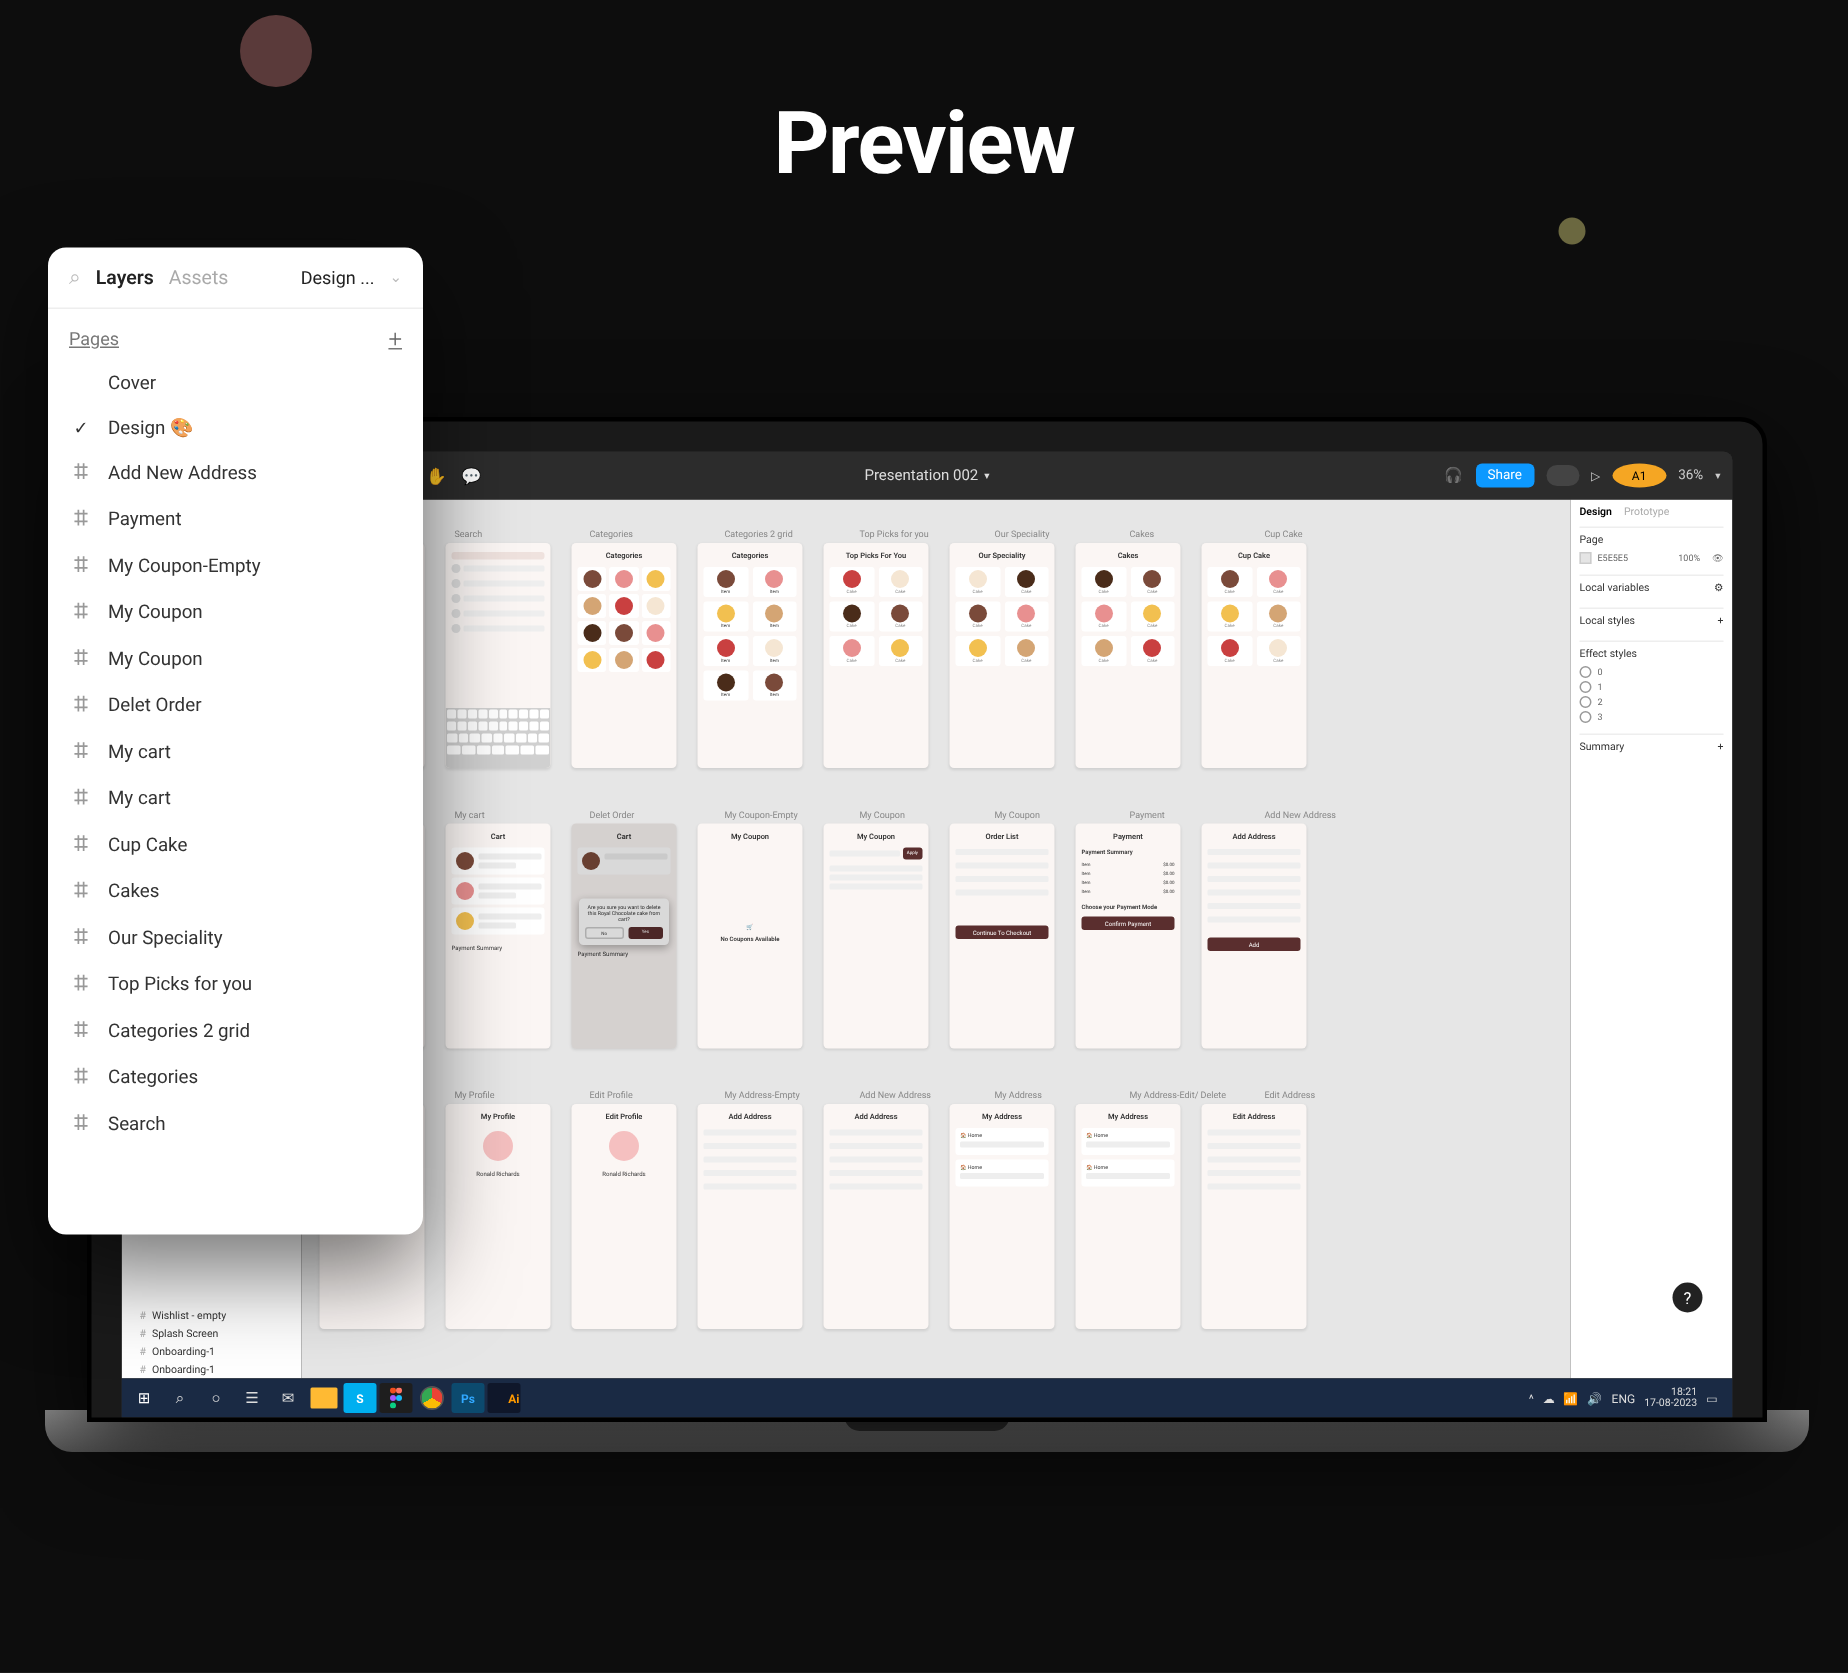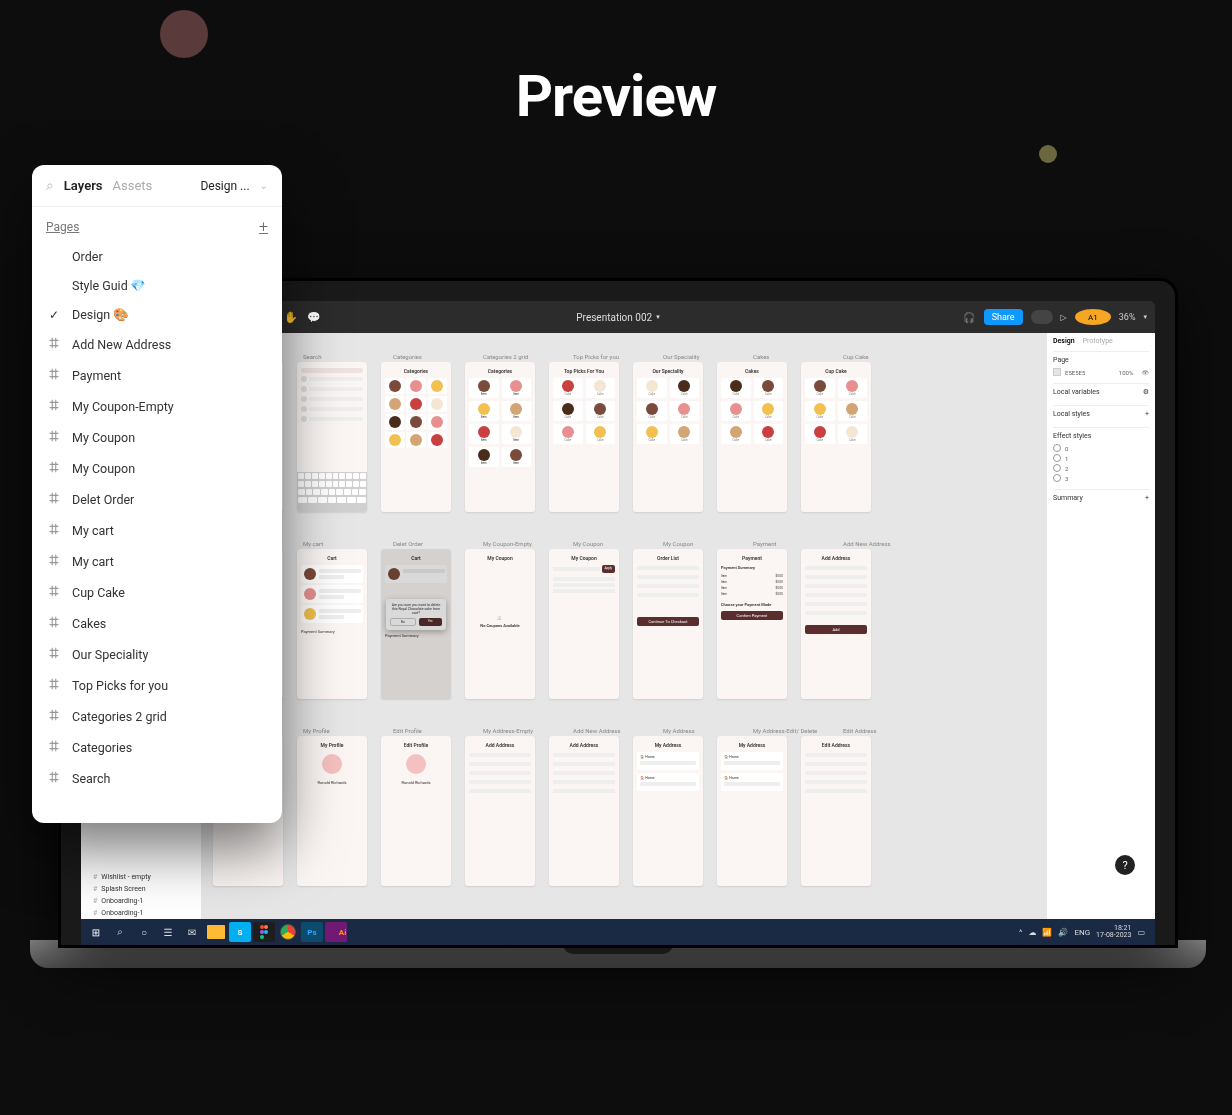--- a/index.html
+++ b/index.html
@@ -111,21 +111,21 @@
 
   
   .taskbar { height:26px; background:#1a2a44; display:flex; align-items:center; padding:0 4px; gap:2px; font-size:8px; color:#ddd; }
   .taskbar .ti { width:22px; height:20px; display:flex; align-items:center; justify-content:center; font-size:10px; }
   .taskbar .ti.win { color:#fff; }
   .taskbar .app { width:22px; height:20px; border-radius:2px; display:flex; align-items:center; justify-content:center; font-size:8px; font-weight:700; }
   .taskbar .skype { background:#00aff0; color:#fff; }
   .taskbar .figma { background:#1e1e1e; }
   .taskbar .chrome{ border:1px solid #555; border-radius:50%; width:16px; height:16px; background:conic-gradient(#ea4335 120deg,#fbbc05 120deg 240deg,#34a853 240deg); }
   .taskbar .ps { background:#0c4a6e; color:#31a8ff; }
-  .taskbar .ai { background:#701a75; color:#ff9a00;padding-left:13px; }
+  .taskbar .ai { background:#0f172a; color:#ff9a00;padding-left:13px; }
   .taskbar .folder { background:#ffba33; width:18px; height:14px; border-radius:1px; }
   .taskbar .tray { margin-left:auto; display:flex; align-items:center; gap:6px; padding-right:6px; }
   .taskbar .clock { text-align:right; line-height:1; font-size:7px; }
 
   svg.hash { width:14px; height:14px; }
 </style>
 </head>
 <body>
 
 <div class="circle-tl"></div>
@@ -796,24 +796,21 @@
     <span class="assets">Assets</span>
     <span class="design">Design ...</span>
     <span class="chev">⌄</span>
   </div>
   <div class="lp-pages-hdr">
     <span>Pages</span>
     <span class="plus">+</span>
   </div>
   <div class="lp-scroll" id="lp-list">
       <div class="lp-item indent">
-        <span>Order</span>
-      </div>
-      <div class="lp-item indent">
-        <span>Style Guid 💎</span>
+        <span>Cover</span>
       </div>
       <div class="lp-item">
         <span class="ic check">✓</span>
         <span>Design 🎨</span>
       </div>
       <div class="lp-item">
         <span class="ic frame-ic"><svg class="hash" viewBox="0 0 16 16">
             <path d="M3 5h10M3 11h10M6 2v12M10 2v12" stroke="#999" stroke-width="1.3" fill="none"></path>
           </svg></span>
         <span>Add New Address</span>

